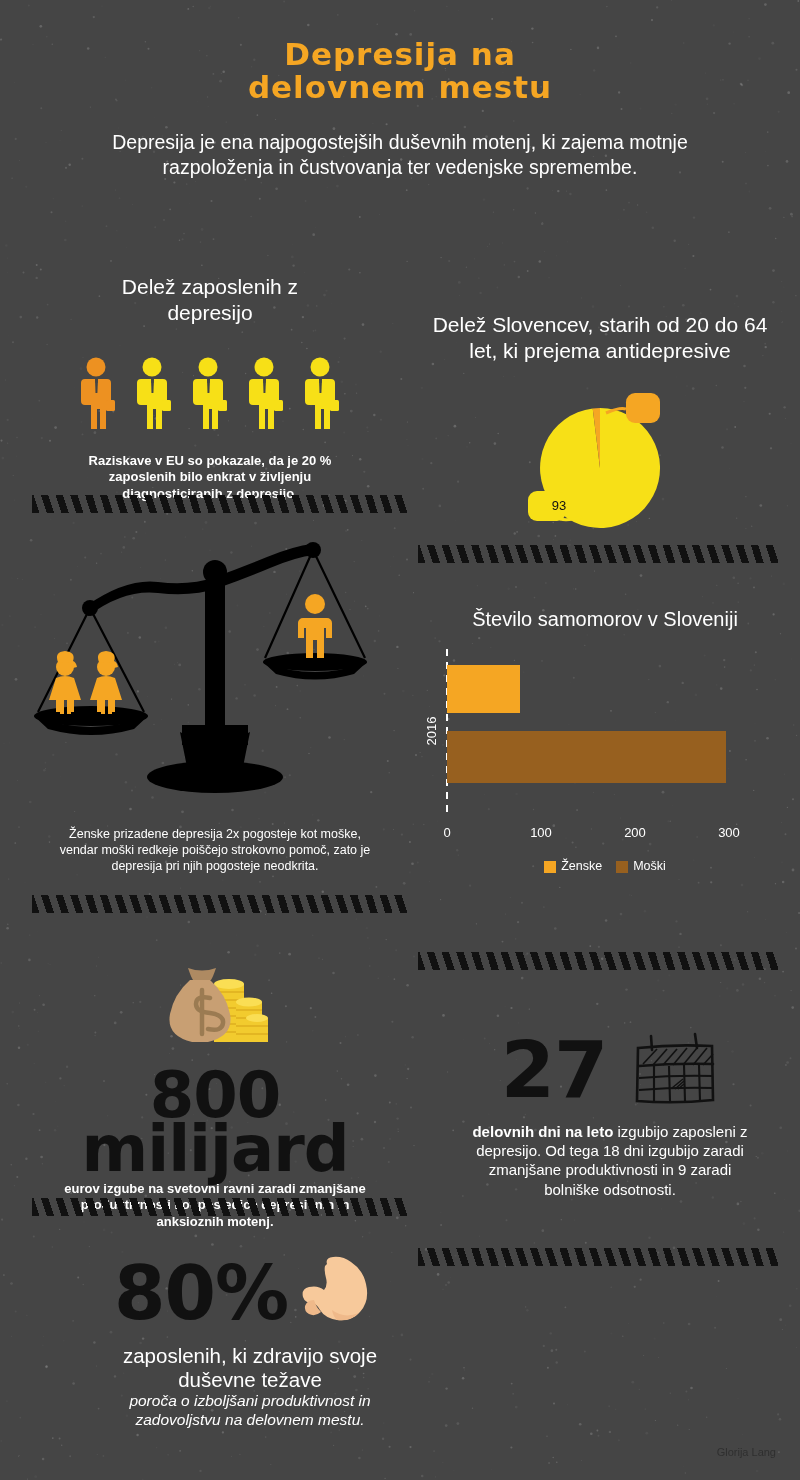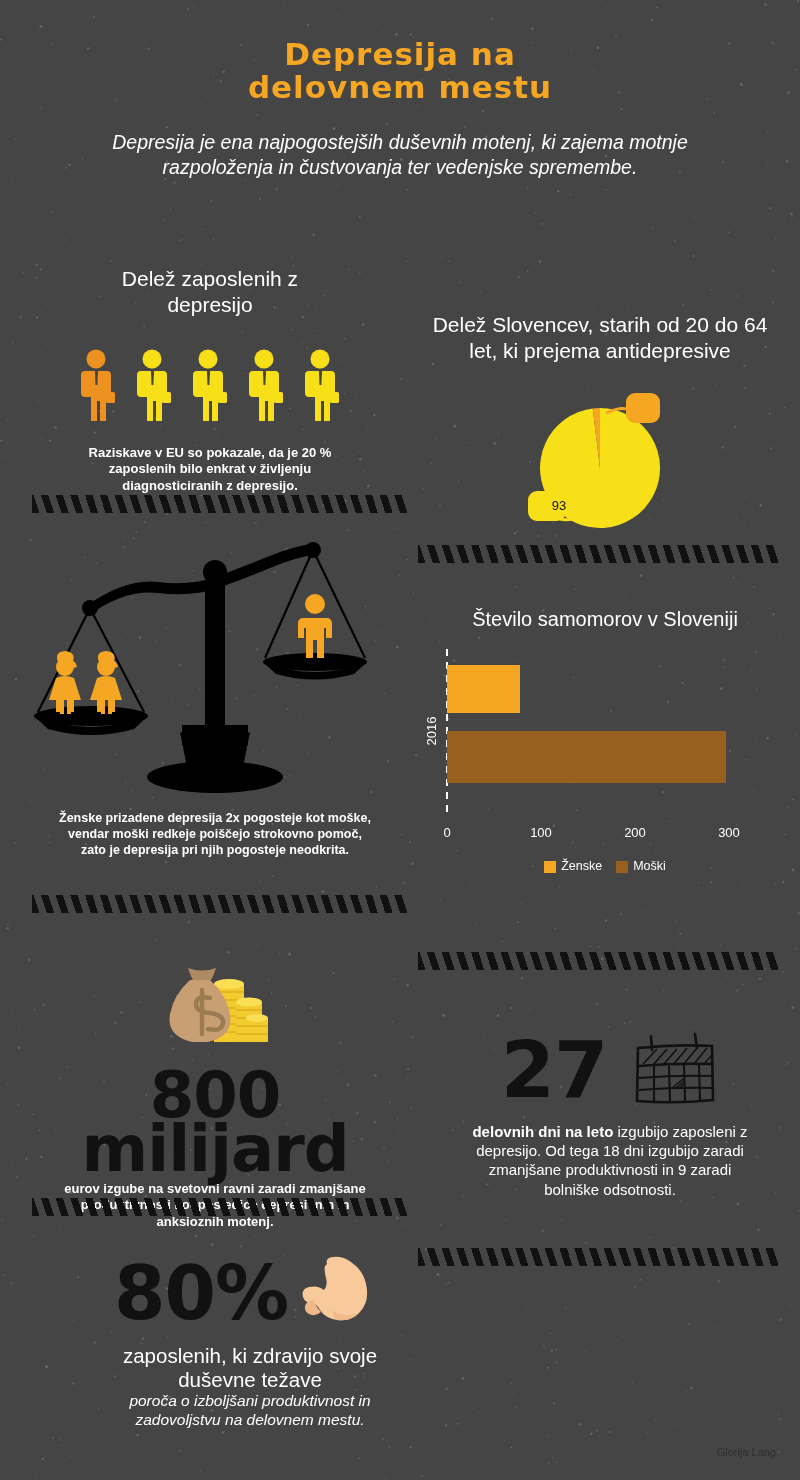--- a/index.html
+++ b/index.html
@@ -43,21 +43,20 @@
   }
   .title-line { display: block; position: relative; }
 
   .subtitle {
     text-align: center;
     color: #ffffff;
     font-size: 19.5px;
     line-height: 1.32;
     margin: 26px auto 0;
     width: 660px;
-    font-style: italic;
   }
 
   
   .sec-title {
     text-align: center;
     color: #ffffff;
     font-size: 21px;
     line-height: 1.25;
   }
   .caption {
@@ -1633,21 +1632,21 @@
 
   <div id="content">
 
     <div class="title">
       <span class="title-line">Depresija na</span>
       <span class="title-line">delovnem mestu</span>
     </div>
     <div class="subtitle">Depresija je ena najpogostejših duševnih motenj, ki zajema motnje razpoloženja in čustvovanja ter vedenjske spremembe.</div>
 
     <div class="abs" style="left:40px; top:258px; width:340px;">
-      <div class="sec-title" style="width:250px;margin:8px auto;">Delež zaposlenih z depresijo</div>
+      <div class="sec-title" style="width:250px;margin:16px auto;">Delež zaposlenih z depresijo</div>
 
       <div class="people" style="margin-top:30px;">
 
         <svg width="42" height="74" viewBox="0 0 42 74">
           <g fill="#ED9121">
             <circle cx="19" cy="10" r="9.5"></circle>
             <path d="M8 22 h22 a4 4 0 0 1 4 4 v22 h-5 v24 h-6 V52 h-3 v20 h-6 V48 H8 a4 4 0 0 1 -4 -4 V26 a4 4 0 0 1 4 -4 z"></path>
             <rect x="29" y="43" width="9" height="11" rx="1.5"></rect>
           </g>
           <path d="M18 22 l3 0 l-.6 14 l-1.9 0 z" fill="#454545"></path>
@@ -1755,21 +1754,21 @@
           <rect x="81" y="168" width="4" height="14"></rect>
           <rect x="88" y="168" width="4" height="14"></rect>
         </g>
 
         <g fill="#F5A623">
           <circle cx="295" cy="72" r="10"></circle>
           <path d="M283 86 h24 a5 5 0 0 1 5 5 v15 h-6 v-10 h-2 v30 h-7 v-18 h-4 v18 h-7 V96 h-2 v10 h-6 V91 a5 5 0 0 1 5 -5 z"></path>
         </g>
       </svg>
 
-      <div class="caption" style="font-size:12.5px; margin-top:4px; width:320px; margin-left:auto; margin-right:auto;font-weight:bold;">Ženske prizadene depresija 2x pogosteje kot moške, vendar moški redkeje poiščejo strokovno pomoč, zato je depresija pri njih pogosteje neodkrita.</div>
+      <div class="caption" style="font-size:12.5px; margin-top:20px; width:320px; margin-left:auto; margin-right:auto;">Ženske prizadene depresija 2x pogosteje kot moške, vendar moški redkeje poiščejo strokovno pomoč, zato je depresija pri njih pogosteje neodkrita.</div>
     </div>
 
     <div class="divider abs" style="left:32px; top:895px; width:375px;"></div>
 
     <div class="abs" style="left:410px; top:608px; width:390px;">
       <div class="chart-title">Število samomorov v Sloveniji</div>
 
       <svg width="390" height="210" viewBox="0 0 390 210" style="margin-top:10px;">
 
         <line x1="37" y1="8" x2="37" y2="175" stroke="#ffffff" stroke-width="2" stroke-dasharray="7,6"></line>

